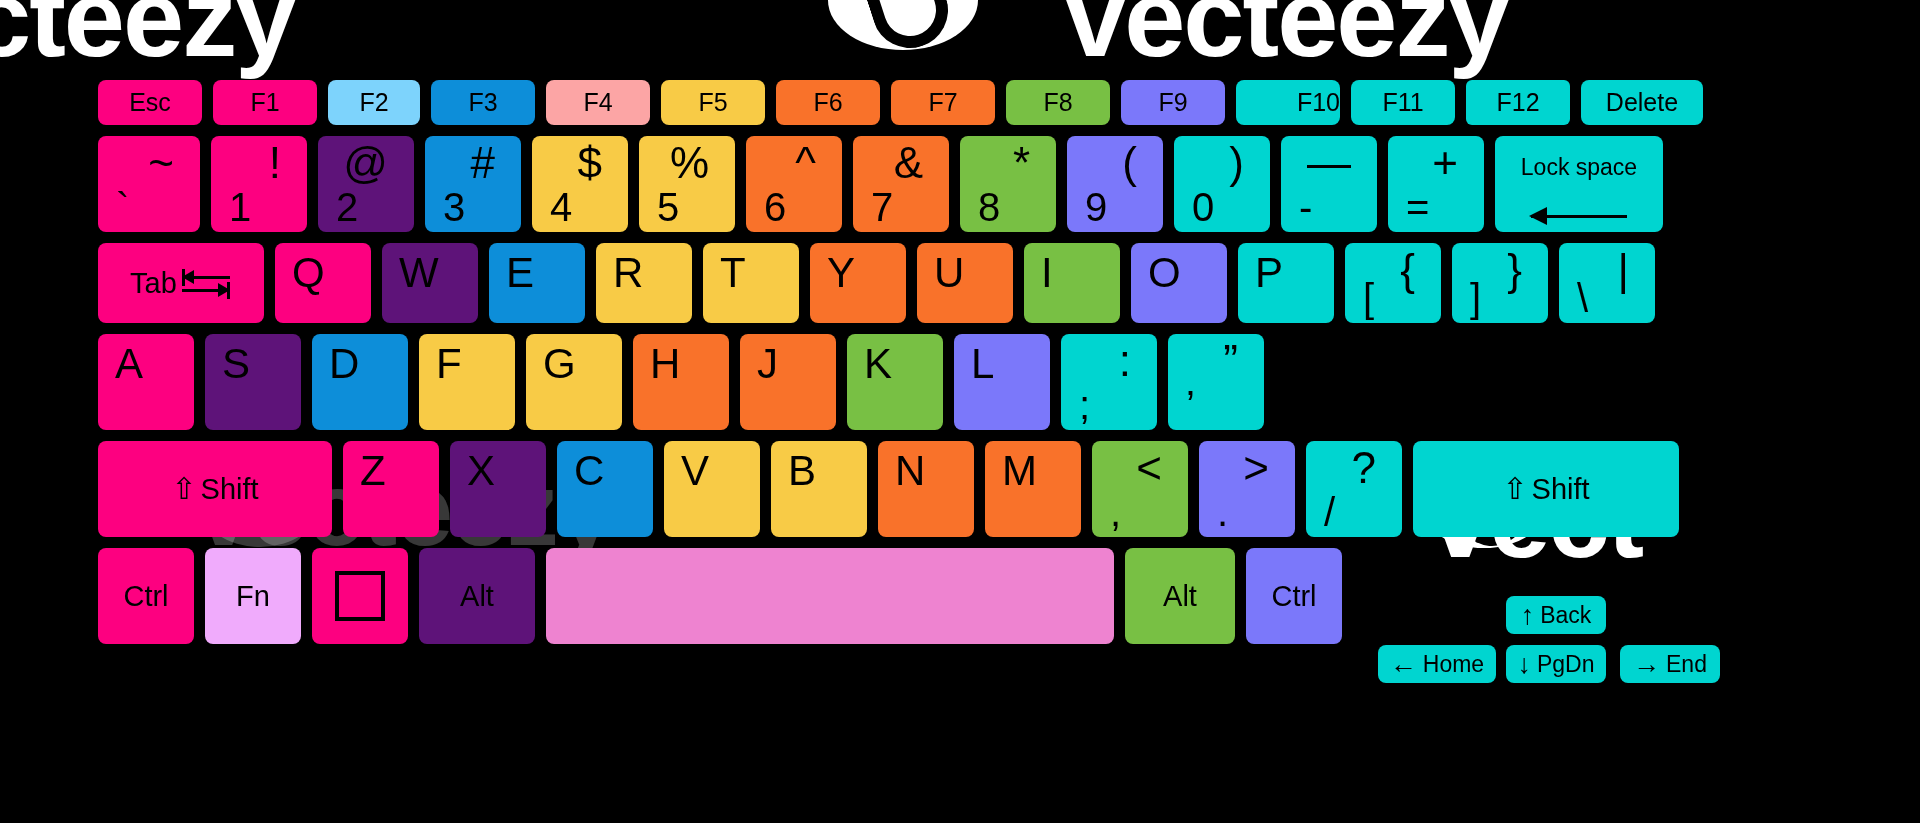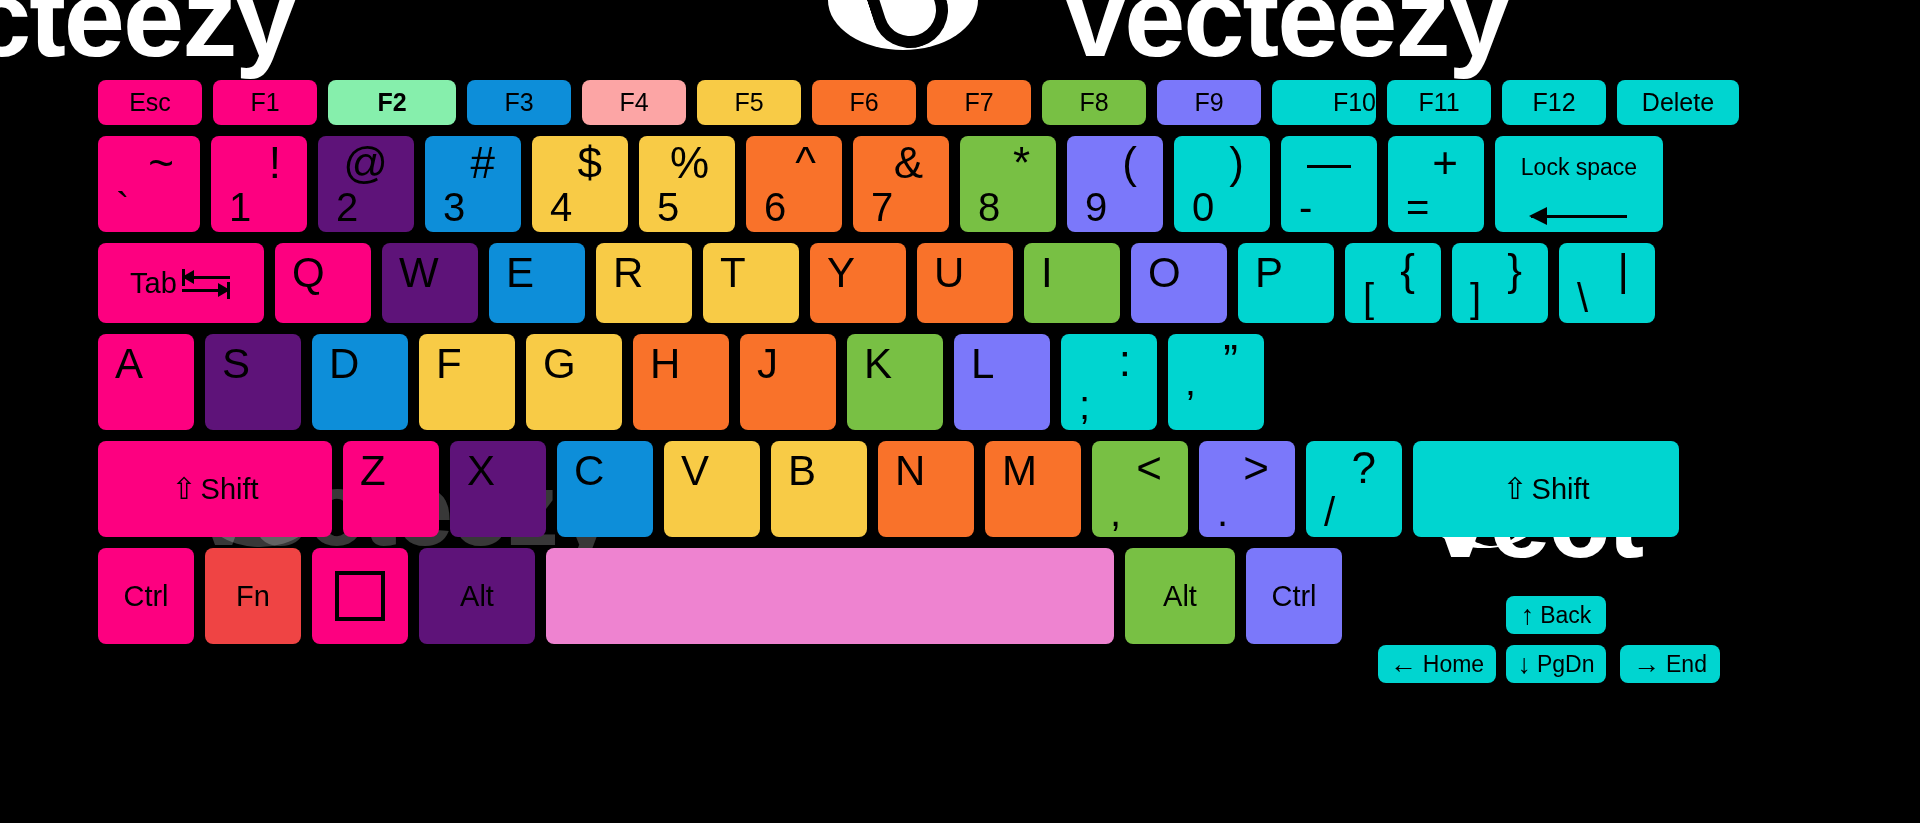--- a/index.html
+++ b/index.html
@@ -119,31 +119,31 @@
   <div class="wm-logo-center"></div>
   <div class="wm-center-ghost">vecteezy</div>
 
   <div class="wm-logo-mid"></div>
   <div class="wm wm-mid-right">vect</div>
 
   <div id="kb">
       <div class="row r-fn">
         <div class="key" style="width: 104px; background: rgb(253, 0, 128);">Esc</div>
         <div class="key" style="width: 104px; background: rgb(253, 0, 128);">F1</div>
-        <div class="key" style="width: 128px; background: #86efac; font-weight: bold;">F2</div>
+        <div class="key" style="width: 92px; background: #7dd3fc;">F2</div>
         <div class="key" style="width: 104px; background: rgb(13, 142, 217);">F3</div>
         <div class="key" style="width: 104px; background: #fca5a5;">F4</div>
         <div class="key" style="width: 104px; background: rgb(248, 203, 70);">F5</div>
         <div class="key" style="width: 104px; background: rgb(249, 114, 42);">F6</div>
         <div class="key" style="width: 104px; background: rgb(249, 114, 42);">F7</div>
         <div class="key" style="width: 104px; background: rgb(120, 192, 68);">F8</div>
         <div class="key" style="width: 104px; background: rgb(123, 120, 250);">F9</div>
         <div class="key" style="width: 104px; background: rgb(0, 213, 208); text-align: right;">F10</div>
         <div class="key" style="width: 104px; background: rgb(0, 213, 208);">F11</div>
-        <div class="key" style="width: 104px; background: rgb(0, 213, 208);">F12</div>
+        <div class="key" style="width: 104px; background: rgb(0, 213, 208); border-radius: 6px;">F12</div>
         <div class="key" style="width: 122px; background: rgb(0, 213, 208);">Delete</div>
       </div>
       <div class="row r-num">
         <div class="key" style="width: 102px; background: rgb(253, 0, 128);">
           <span class="lbl-sym">~</span>
           <span class="lbl-num">`</span>
         </div>
         <div class="key" style="width: 96px; background: rgb(253, 0, 128);">
           <span class="lbl-sym">!</span>
           <span class="lbl-num">1</span>
@@ -335,21 +335,21 @@
           <div class="lbl-word">
             <span class="shiftico">⇧</span>
             <span>Shift</span>
           </div>
         </div>
       </div>
       <div class="row r-bot">
         <div class="key" style="width: 96px; background: rgb(253, 0, 128);">
           <div class="lbl-word">Ctrl</div>
         </div>
-        <div class="key" style="width: 96px; background: #ef4444;">
+        <div class="key" style="width: 96px; background: #f0abfc;">
           <div class="lbl-word">Fn</div>
         </div>
         <div class="key" style="width: 96px; background: rgb(253, 0, 128);">
           <span class="winsq"></span>
         </div>
         <div class="key" style="width: 116px; background: rgb(94, 19, 121);">
           <div class="lbl-word">Alt</div>
         </div>
         <div class="key" style="width: 568px; background: rgb(238, 131, 208);"></div>
         <div class="key" style="width: 110px; background: rgb(120, 192, 68);">

